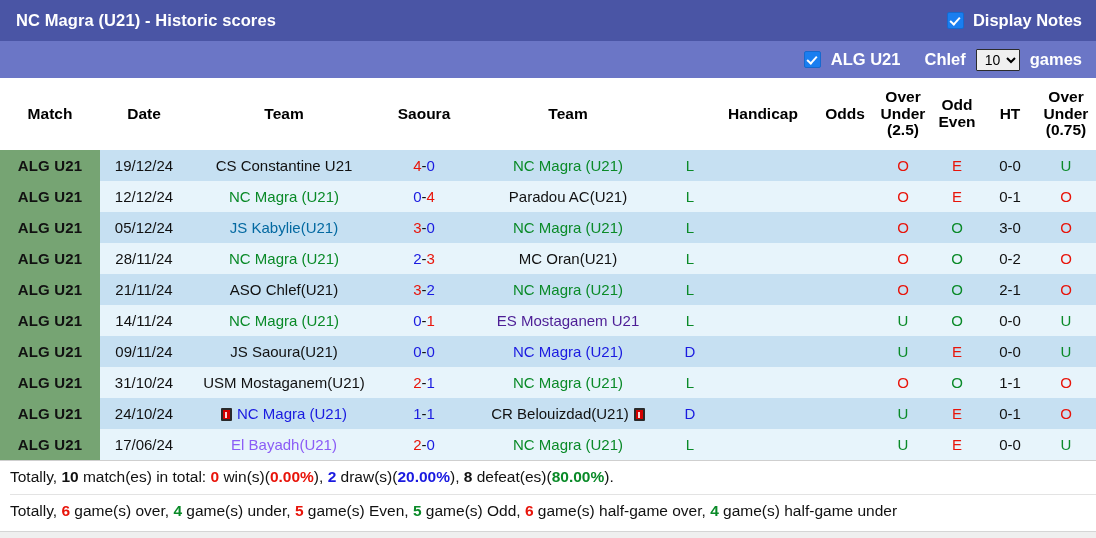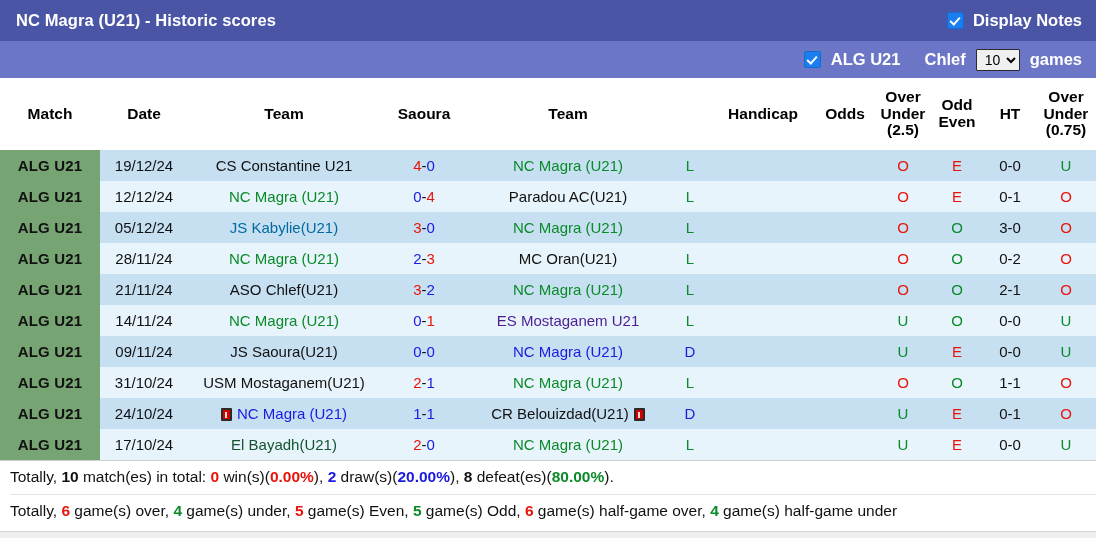--- a/index.html
+++ b/index.html
@@ -384,22 +384,22 @@
           <td style="color:#1a1ae0">D</td>
           <td></td>
           <td></td>
           <td style="color:#0a8a28">U</td>
           <td style="color:#e8140a">E</td>
           <td class="c-dark">0-1</td>
           <td style="color:#e8140a">O</td>
         </tr>
         <tr class="row-even">
           <td class="league">ALG U21</td>
-          <td>17/10/24</td>
-          <td class="team-cell"><span style="color:#14532d">El Bayadh(U21)</span></td>
+          <td>17/06/24</td>
+          <td class="team-cell"><span style="color:#8b5cf6">El Bayadh(U21)</span></td>
           <td><span style="color:#e8140a">2</span><span class="c-dark">-</span><span style="color:#1a1ae0">0</span></td>
           <td class="team-cell"><span style="color:#0a8a28">NC Magra (U21)</span></td>
           <td style="color:#0a8a28">L</td>
           <td></td>
           <td></td>
           <td style="color:#0a8a28">U</td>
           <td style="color:#e8140a">E</td>
           <td class="c-dark">0-0</td>
           <td style="color:#0a8a28">U</td>
         </tr>

